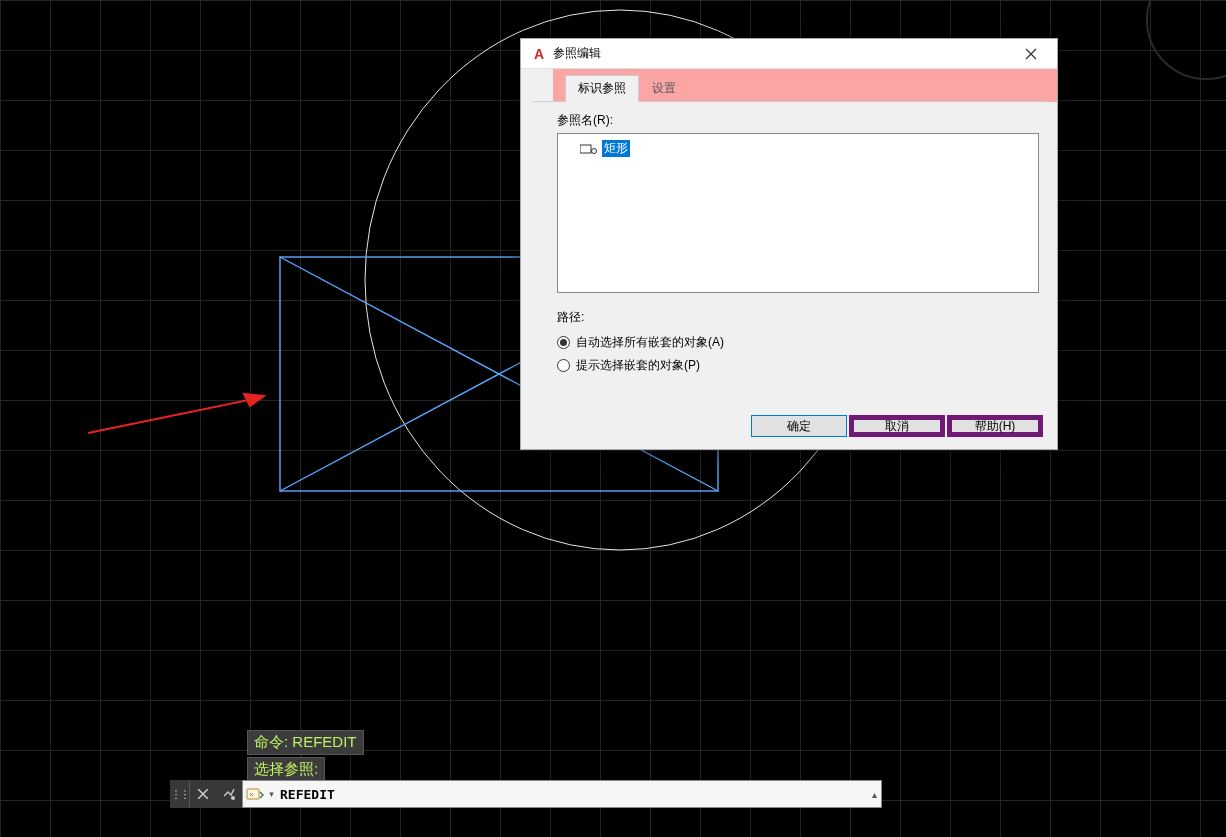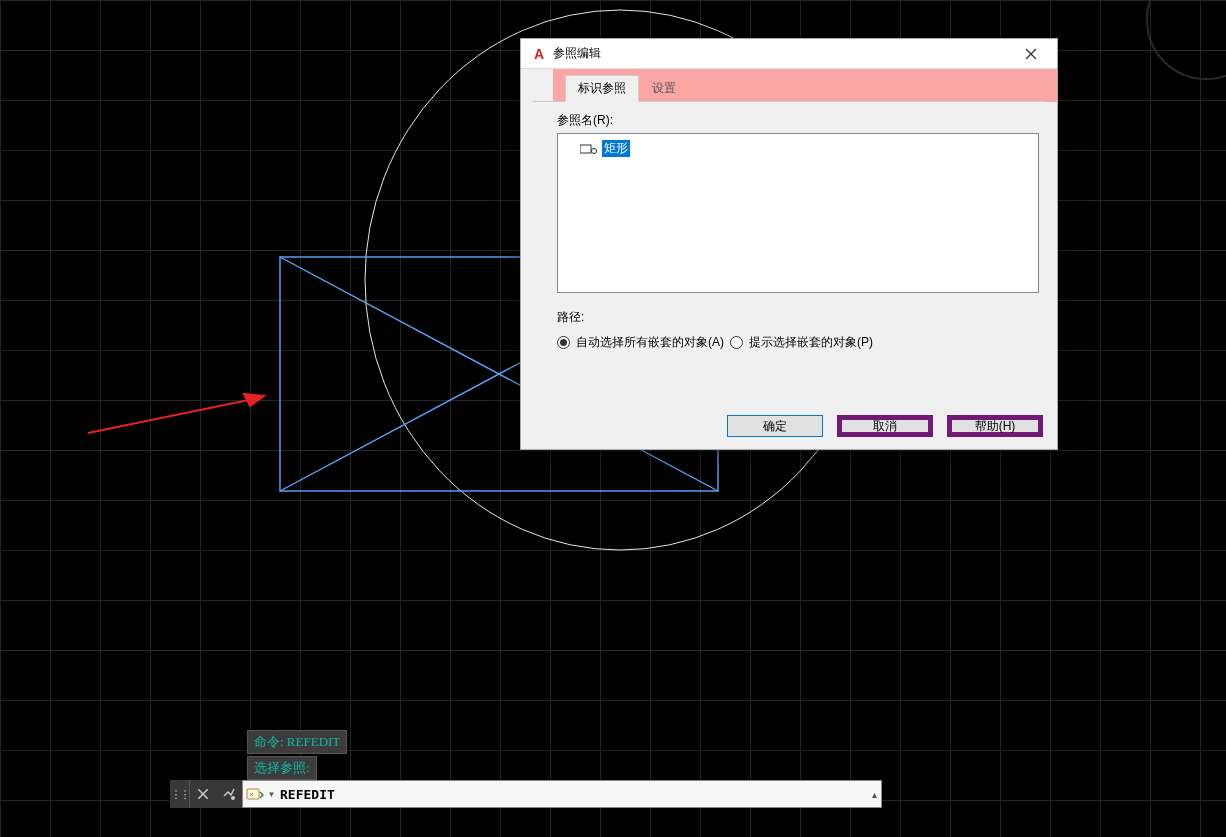--- a/index.html
+++ b/index.html
@@ -116,53 +116,53 @@
   }
   .preview-inner {
     width: 44px; height: 30px;
     background: #000;
     position: relative;
   }
   .preview-inner svg { width: 44px; height: 30px; }
 
   .path-label { padding: 10px 0 8px 36px; font-size: 12px; }
 
-  .radio-group { padding: 0 0 0 36px; display: flex; flex-direction: row; gap: 6px; }
+  .radio-group { padding: 0 0 0 36px; display: flex; flex-direction: column; gap: 6px; }
   .radio-row { display: flex; align-items: center; gap: 6px; font-size: 12px; cursor: pointer; }
   .radio {
     width: 13px; height: 13px; border: 1px solid #333; border-radius: 50%;
     display: inline-flex; align-items: center; justify-content: center;
     background: #fff;
   }
   .radio.checked::after {
     content: ""; width: 7px; height: 7px; border-radius: 50%; background: #333;
   }
 
   .buttons {
     position: absolute; bottom: 12px; right: 14px;
-    display: flex; gap: 14px;
+    display: flex; gap: 2px;
   }
   .btn {
     width: 96px; height: 22px;
     background: #e1e1e1;
     border: 5px solid #701a75;
     font-size: 12px;
     display: flex; align-items: center; justify-content: center;
     cursor: pointer;
   }
   .btn.primary { border: 1px solid #0078d7; }
 
   
   .cmd-history {
     position: absolute;
     left: 247px; top: 730px;
     width: 635px;
-    font-family: Liberation Serif, serif;
-    font-size: 13px;
-    color: #14b8a6;
+    font-family: Liberation Sans, sans-serif;
+    font-size: 15px;
+    color: #bef264;
   }
   .cmd-history .line {
     background: #3c3c3c;
     border: 1px solid #555;
     padding: 2px 6px;
     margin-bottom: 2px;
     width: fit-content;
   }
 
   .cmd-bar {

